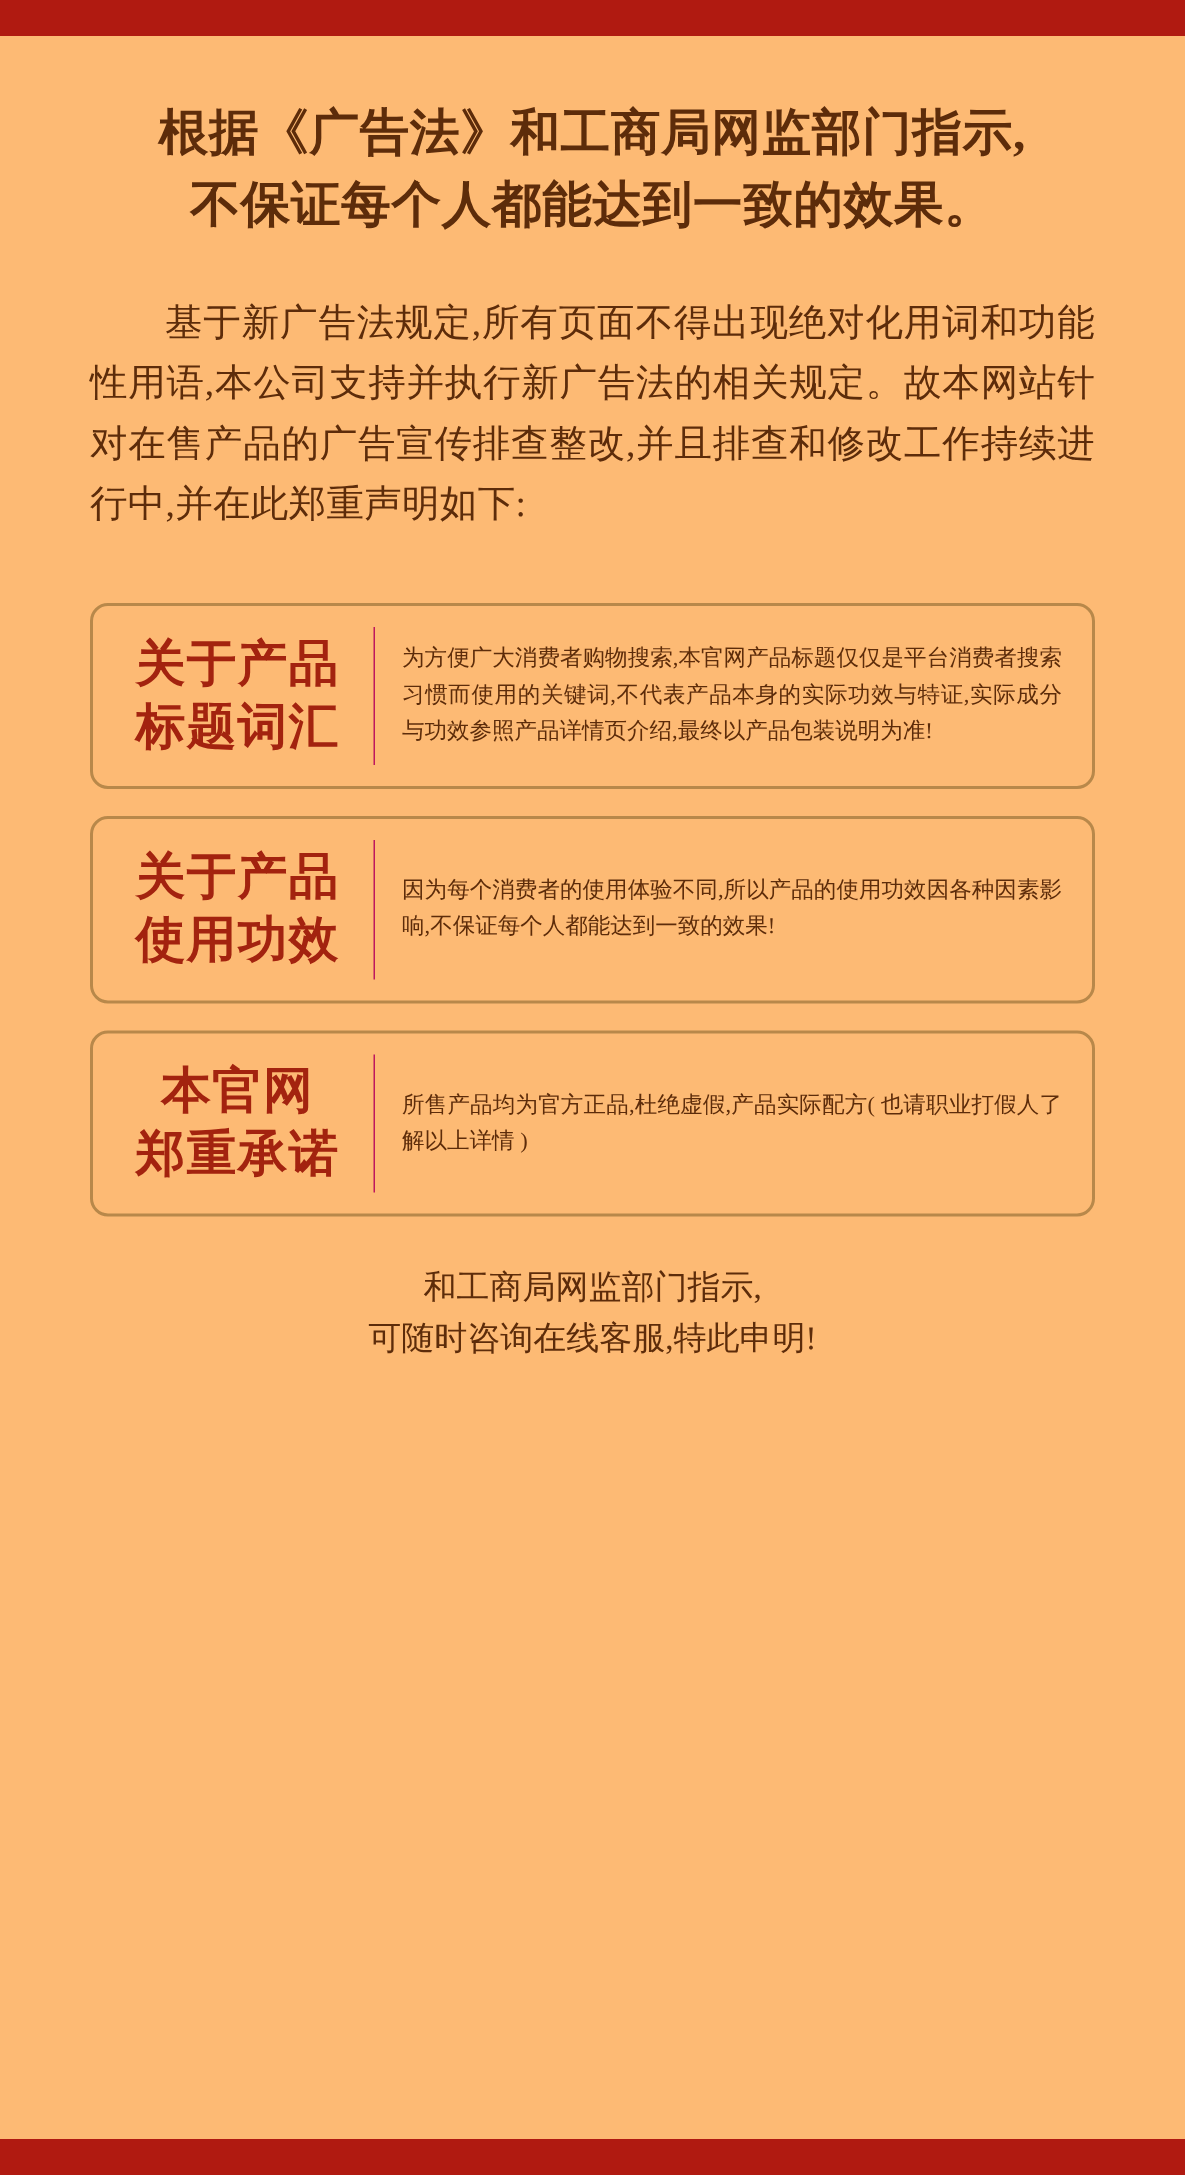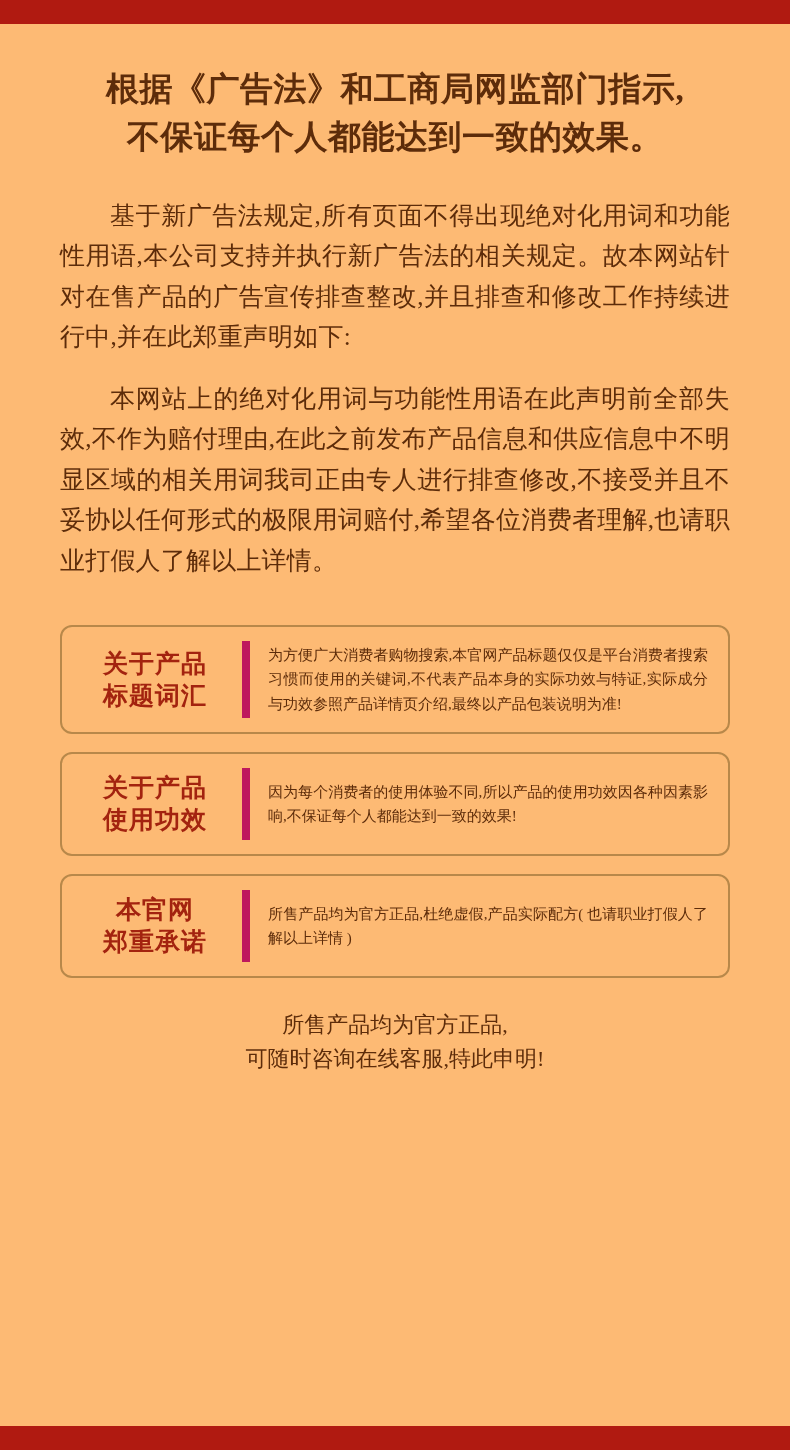--- a/index.html
+++ b/index.html
@@ -77,24 +77,24 @@
     background: transparent;
   }
   .card-title {
     flex: 0 0 auto;
     width: 172px;
     display: flex;
     flex-direction: column;
     justify-content: center;
     align-items: center;
     font-weight: bold;
-    font-size: 25px;
+    font-size: 33px;
     line-height: 1.28;
     color: #a3230f;
-    border-right: 8px solid #be185d;
+    border-right: 1px solid #be185d;
     padding: 4px 10px 4px 0;
     box-sizing: border-box;
     text-align: center;
     letter-spacing: 1px;
   }
   .card-body {
     flex: 1 1 auto;
     padding: 2px 4px 2px 18px;
     font-size: 15px;
     line-height: 1.62;
@@ -121,21 +121,20 @@
   <div class="band band-top"></div>
 
   <div class="content">
 
     <h1 class="headline">
       <span class="l1">根据《广告法》和工商局网监部门指示,</span>
       <span class="l2">不保证每个人都能达到一致的效果。</span>
     </h1>
 
     <p class="para first">基于新广告法规定,所有页面不得出现绝对化用词和功能性用语,本公司支持并执行新广告法的相关规定。故本网站针对在售产品的广告宣传排查整改,并且排查和修改工作持续进行中,并在此郑重声明如下:</p>
-    <p class="para">本网站上的绝对化用词与功能性用语在此声明前全部失效,不作为赔付理由,在此之前发布产品信息和供应信息中不明显区域的相关用词我司正由专人进行排查修改,不接受并且不妥协以任何形式的极限用词赔付,希望各位消费者理解,也请职业打假人了解以上详情。</p>
 
     <div class="cards">
 
       <div class="card">
         <div class="card-title">
           <span>关于产品</span>
           <span>标题词汇</span>
         </div>
         <div class="card-body">为方便广大消费者购物搜索,本官网产品标题仅仅是平台消费者搜索习惯而使用的关键词,不代表产品本身的实际功效与特证,实际成分与功效参照产品详情页介绍,最终以产品包装说明为准!</div>
       </div>
@@ -152,21 +151,21 @@
         <div class="card-title">
           <span>本官网</span>
           <span>郑重承诺</span>
         </div>
         <div class="card-body">所售产品均为官方正品,杜绝虚假,产品实际配方( 也请职业打假人了解以上详情 )</div>
       </div>
 
     </div>
 
     <div class="footer-note">
-      <span>所售产品均为官方正品,</span>
+      <span>和工商局网监部门指示,</span>
       <span>可随时咨询在线客服,特此申明!</span>
     </div>
 
   </div>
 
   <div class="band band-bottom"></div>
 
 </div>
 
 </body></html>

